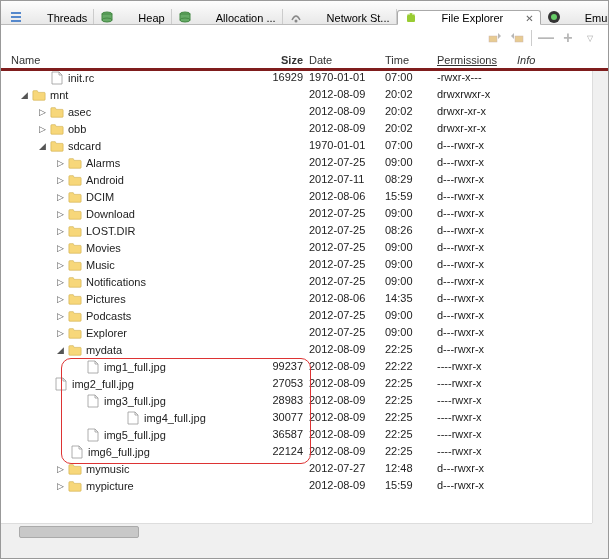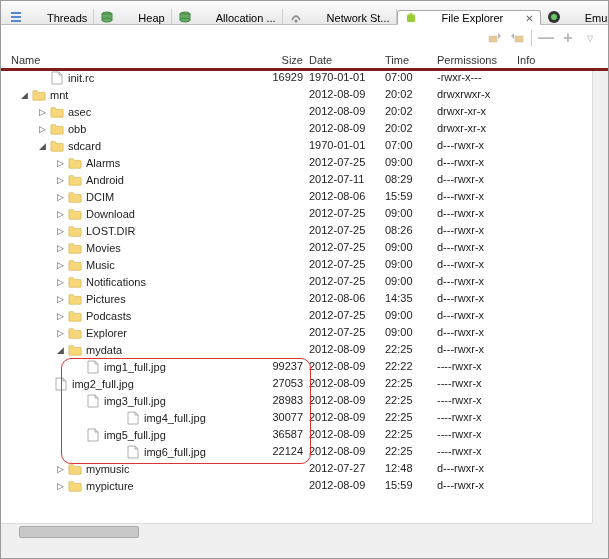--- a/index.html
+++ b/index.html
@@ -5,25 +5,25 @@
 * { box-sizing: border-box; margin: 0; padding: 0; }
 body { font-family: "Segoe UI", Tahoma, sans-serif; font-size: 11px; background: #f0f0f0; width: 609px; height: 559px; overflow: hidden; border: 1px solid #999; }
 .tabs { display: flex; background: linear-gradient(#fdfdfd, #e8e8e8); border-bottom: 1px solid #bbb; height: 24px; align-items: stretch; padding: 0 2px; }
 .tab { display: flex; align-items: flex-end; padding: 0 6px; gap: 20px; border-right: 1px solid #ccc; cursor: pointer; white-space: nowrap; margin-top: 8px; }
 .tab.active { background: #fff; border: 1px solid #aaa; border-bottom: 1px solid #fff; border-radius: 3px 3px 0 0; position: relative; top: 1px; }
 .tab-close { color: #666; font-size: 10px; margin-left: 2px; }
 .toolbar { display: flex; justify-content: flex-end; align-items: center; height: 26px; padding-right: 10px; gap: 6px; background: #fff; }
 .tool-icon { width: 16px; height: 16px; opacity: 0.6; display:flex; align-items:center; justify-content:center; }
 .header { display: flex; background: #fff; border-bottom: 3px solid #7f1d1d; height: 20px; align-items: center; font-weight: normal; color: #333; }
 .col-name { flex: 0 0 260px; padding-left: 10px; }
-.col-size { flex: 0 0 48px; text-align: right; padding-right: 6px; }
+.col-size { flex: 0 0 48px; text-align: right; padding-right: 6px; font-weight: bold; }
 .col-date { flex: 0 0 76px; }
 .col-time { flex: 0 0 52px; }
-.col-perm { flex: 0 0 80px; }
-.col-info { flex: 1; }
+.col-perm { flex: 0 0 80px; text-decoration: underline; }
+.col-info { flex: 1; font-style: italic; }
 .body { background: #fff; height: 468px; overflow: hidden; position: relative; }
 .row { display: flex; height: 17px; align-items: flex-start; color: #222; }
 .cell-name { flex: 0 0 260px; display: flex; align-items: center; white-space: nowrap; }
 .cell-size { flex: 0 0 48px; text-align: right; padding-right: 6px; }
 .cell-date { flex: 0 0 76px; }
 .cell-time { flex: 0 0 52px; }
 .cell-perm { flex: 0 0 80px; }
 .expander { width: 11px; height: 11px; display: inline-flex; align-items: center; justify-content: center; margin-right: 2px; font-size: 9px; color: #555; }
 .icon { width: 14px; height: 14px; margin-right: 4px; display:inline-flex; align-items:center; justify-content:center; }
 .folder-icon svg { width:14px; height:14px; }
@@ -461,21 +461,21 @@
             </svg>
           </span>
           <span>img5_full.jpg</span>
         </div>
         <div class="cell-size">36587</div>
         <div class="cell-date">2012-08-09</div>
         <div class="cell-time">22:25</div>
         <div class="cell-perm">----rwxr-x</div>
       </div>
       <div class="row">
-        <div class="cell-name" style="padding-left:112px">
+        <div class="cell-name" style="padding-left:56px">
           <span class="expander"></span>
           <span class="icon file-icon">
             <svg viewBox="0 0 12 14">
               <path d="M1 1 L8 1 L11 4 L11 13 L1 13 Z" fill="#fff" stroke="#999" stroke-width="0.8"></path>
               <path d="M8 1 L8 4 L11 4" fill="none" stroke="#999" stroke-width="0.8"></path>
             </svg>
           </span>
           <span>img6_full.jpg</span>
         </div>
         <div class="cell-size">22124</div>

